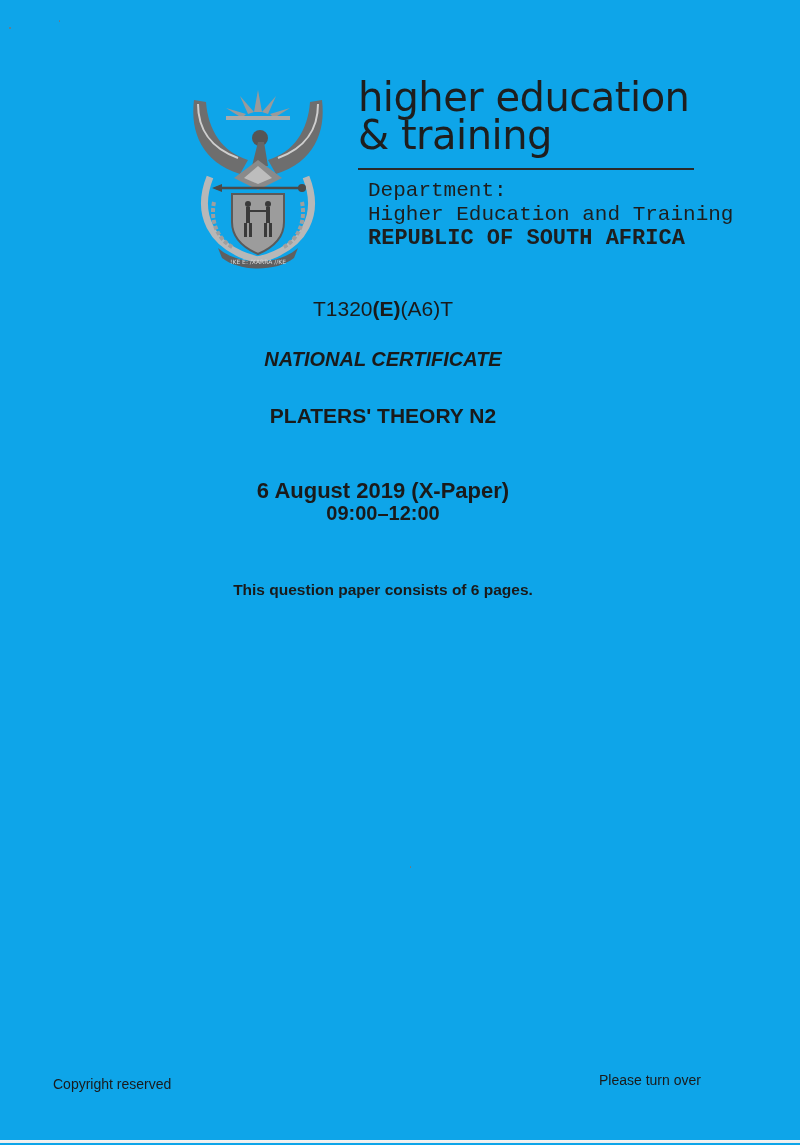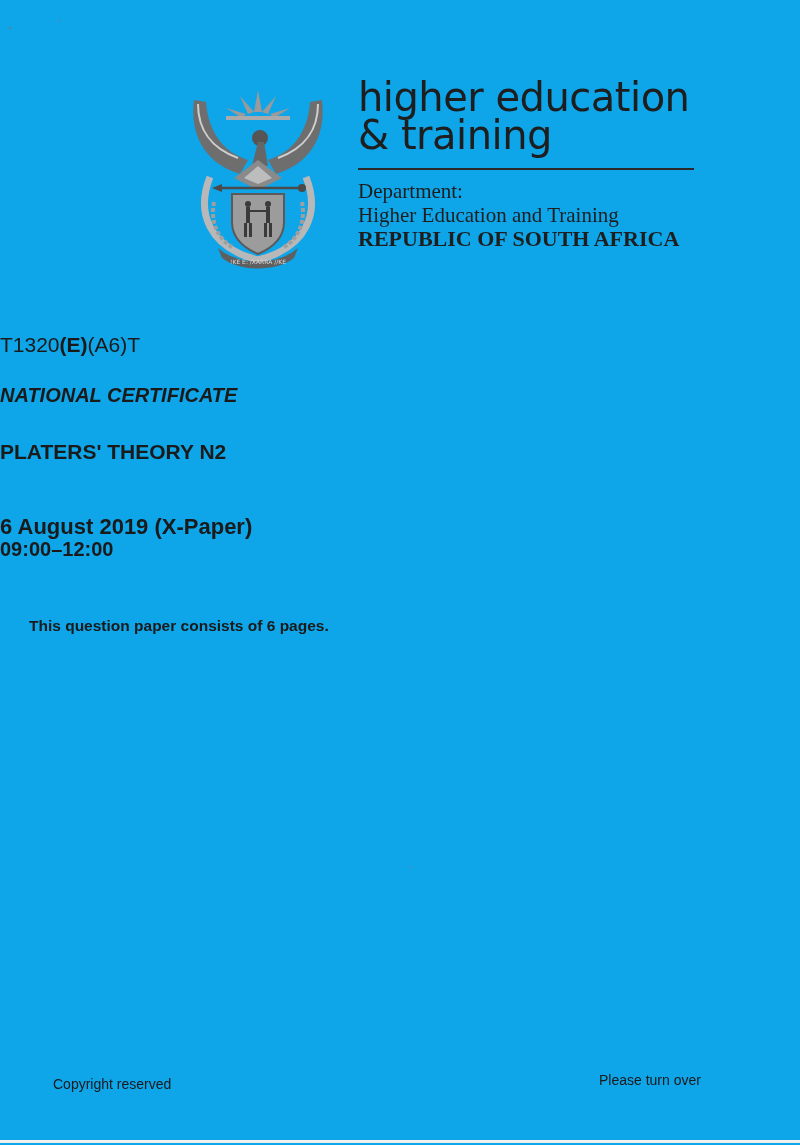--- a/index.html
+++ b/index.html
@@ -47,47 +47,47 @@
     }
     .brand-title div { white-space: nowrap; }
     .brand-rule {
       position: absolute;
       left: 358px; top: 168px;
       width: 336px; height: 2px;
       background: #2a2a2a;
     }
     .dept {
       position: absolute;
-      left: 358px; top: 179px;
-      font-family: Liberation Serif, serif;
+      left: 368px; top: 179px;
+      font-family: Liberation Mono, monospace;
       font-size: 21px;
       line-height: 24px;
       color: #1e1e1e;
       white-space: nowrap;
     }
     .dept .country {
       font-weight: bold;
       font-size: 22px;
     }
 
     
     .center-line {
       position: absolute;
       left: 0; width: 766px;
+      text-align: center;
       white-space: nowrap;
-      margin-top: 36px;
     }
     .code { top: 297px; font-size: 21px; }
     .code b { font-weight: bold; }
     .cert { top: 348px; font-size: 20px; font-weight: bold; font-style: italic; }
     .subject { top: 404px; font-size: 21px; font-weight: bold; }
     .subject-code { top: 430px; font-size: 21px; }
     .date { top: 478px; font-size: 22px; font-weight: bold; }
     .time { top: 502px; font-size: 20px; font-weight: bold; }
-    .pages-note { top: 581px; font-size: 15.5px; font-weight: bold; padding-left: 29px; }
+    .pages-note { top: 581px; font-size: 15.5px; font-weight: bold; }
 
     
     .footer-left {
       position: absolute;
       left: 53px; top: 1076px;
       font-size: 14px;
       white-space: nowrap;
     }
     .footer-right {
       position: absolute;

